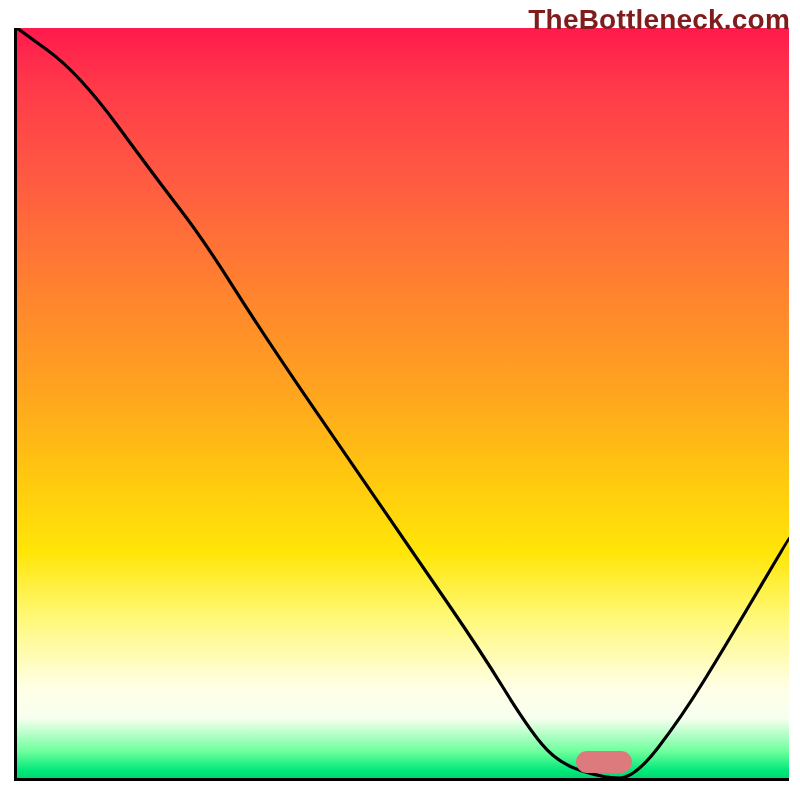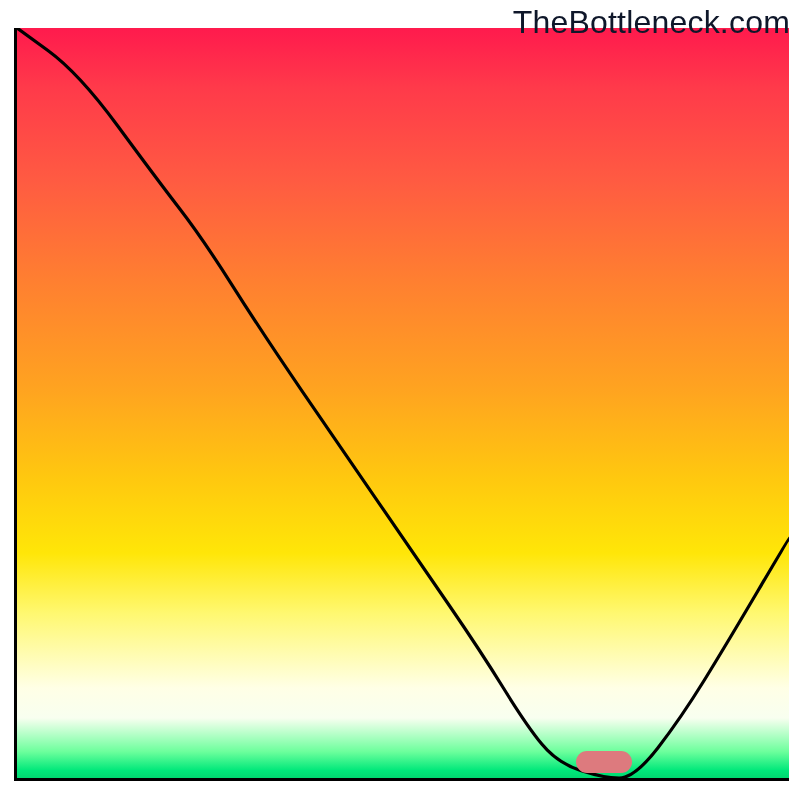--- a/index.html
+++ b/index.html
@@ -15,23 +15,23 @@
   .chart-container {
     position: relative;
     width: 800px;
     height: 800px;
   }
 
   .watermark {
     position: absolute;
     top: 4px;
     right: 10px;
-    font-size: 32px;
-    font-weight: normal;
-    color: #0f172a;
+    font-size: 28px;
+    font-weight: bold;
+    color: #7f1d1d;
     letter-spacing: 0.2px;
     z-index: 10;
   }
 
   .plot-area {
     position: absolute;
     left: 14px;
     top: 28px;
     width: 772px;
     height: 750px;

